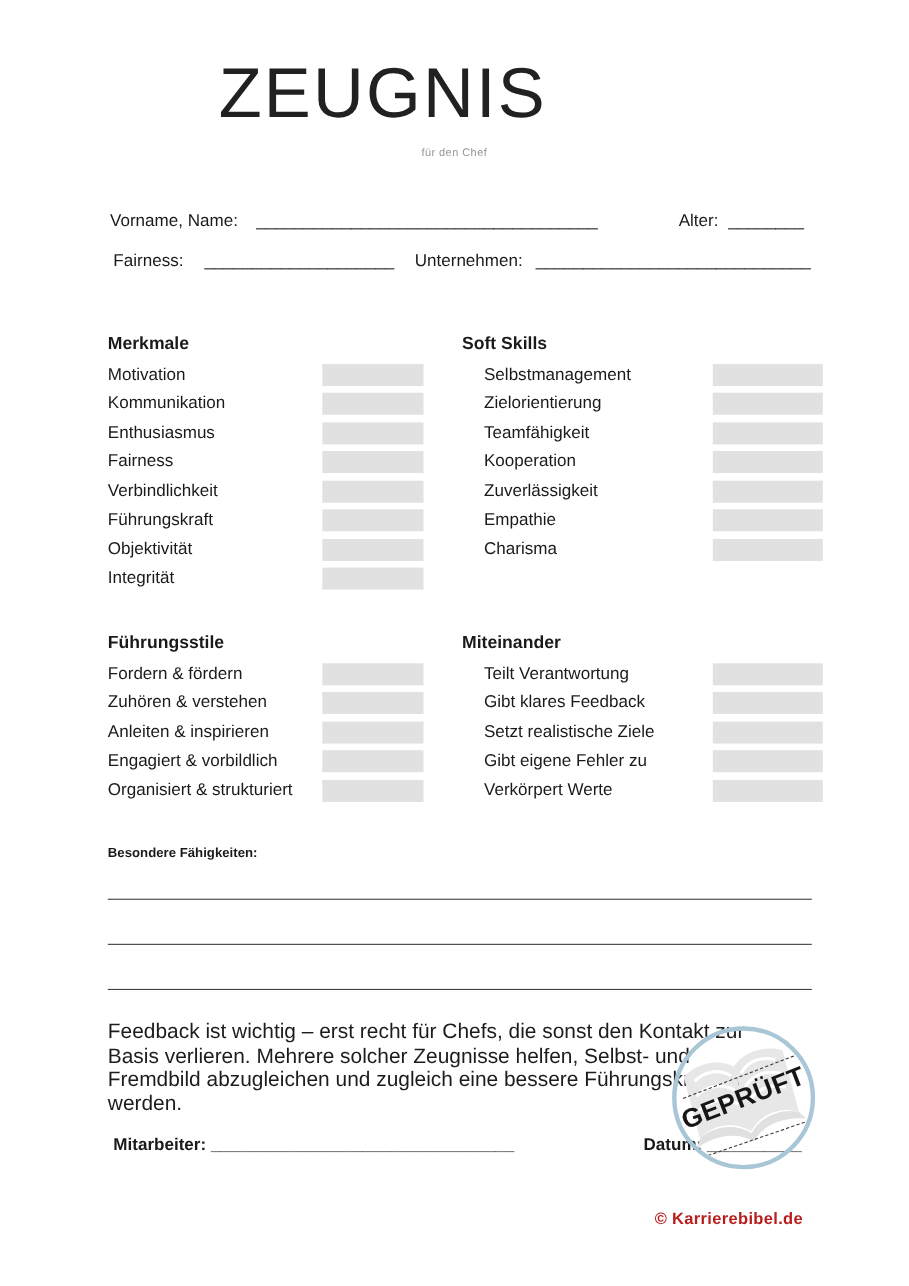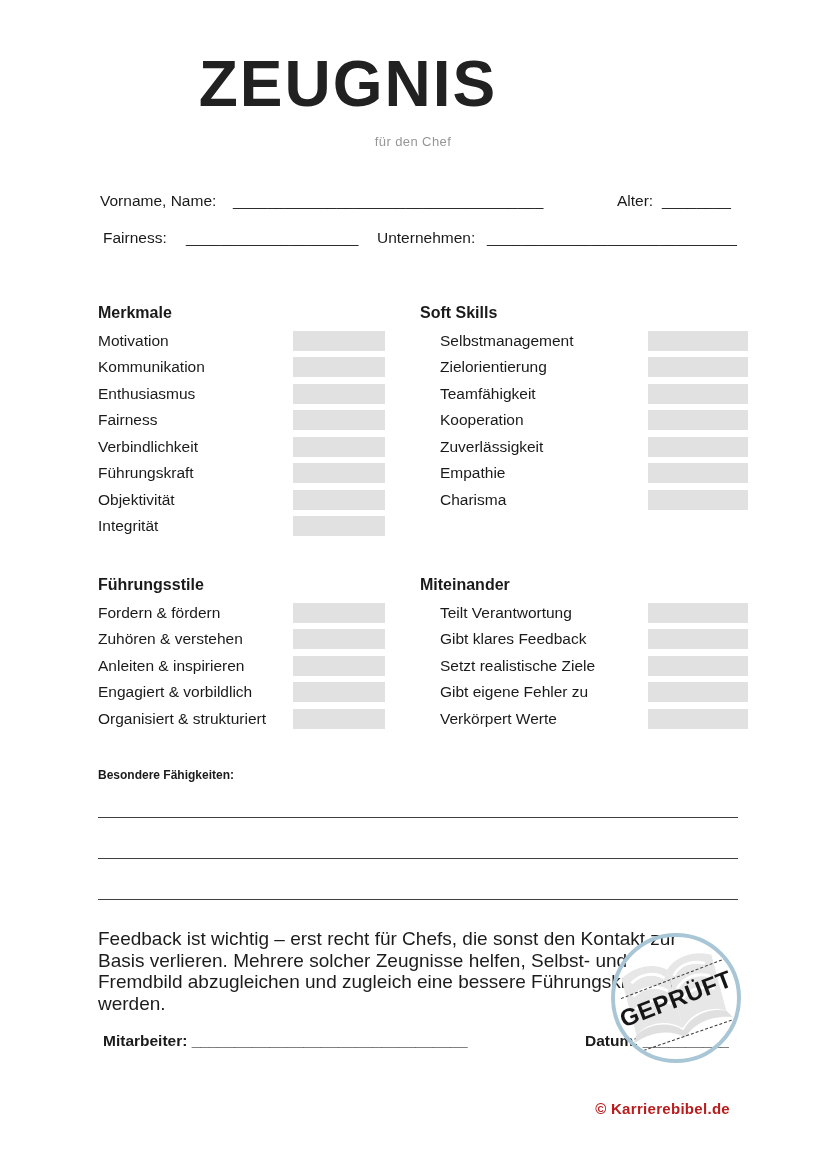--- a/index.html
+++ b/index.html
@@ -10,26 +10,26 @@
     font-family:"Liberation Sans","DejaVu Sans",sans-serif;
     color:#1a1a1a;
     position:relative;
     overflow:hidden;
   }
   .abs { position:absolute; }
 
   
   .title {
     top:52px; left:0; width:696px; text-align:center;
-    font-size:64px; font-weight:700; letter-spacing:2px; color:#212121;
+    font-size:64px; font-weight:400; letter-spacing:2px; color:#212121;
     line-height:1;
   }
   .subtitle {
     top:134px; left:0; width:826px; text-align:center;
-    font-size:13px; color:#969696; letter-spacing:0.4px;
+    font-size:10px; color:#969696; letter-spacing:0.4px;
   }
 
   
   .fld { position:absolute; font-size:15.5px; white-space:nowrap; }
   .uline { letter-spacing:0; }
 
   
   .section { position:absolute; }
   .sec-heading { font-size:16px; font-weight:bold; height:20px; margin-bottom:3.5px; }
   .trow { display:flex; align-items:center; height:26.5px; }

